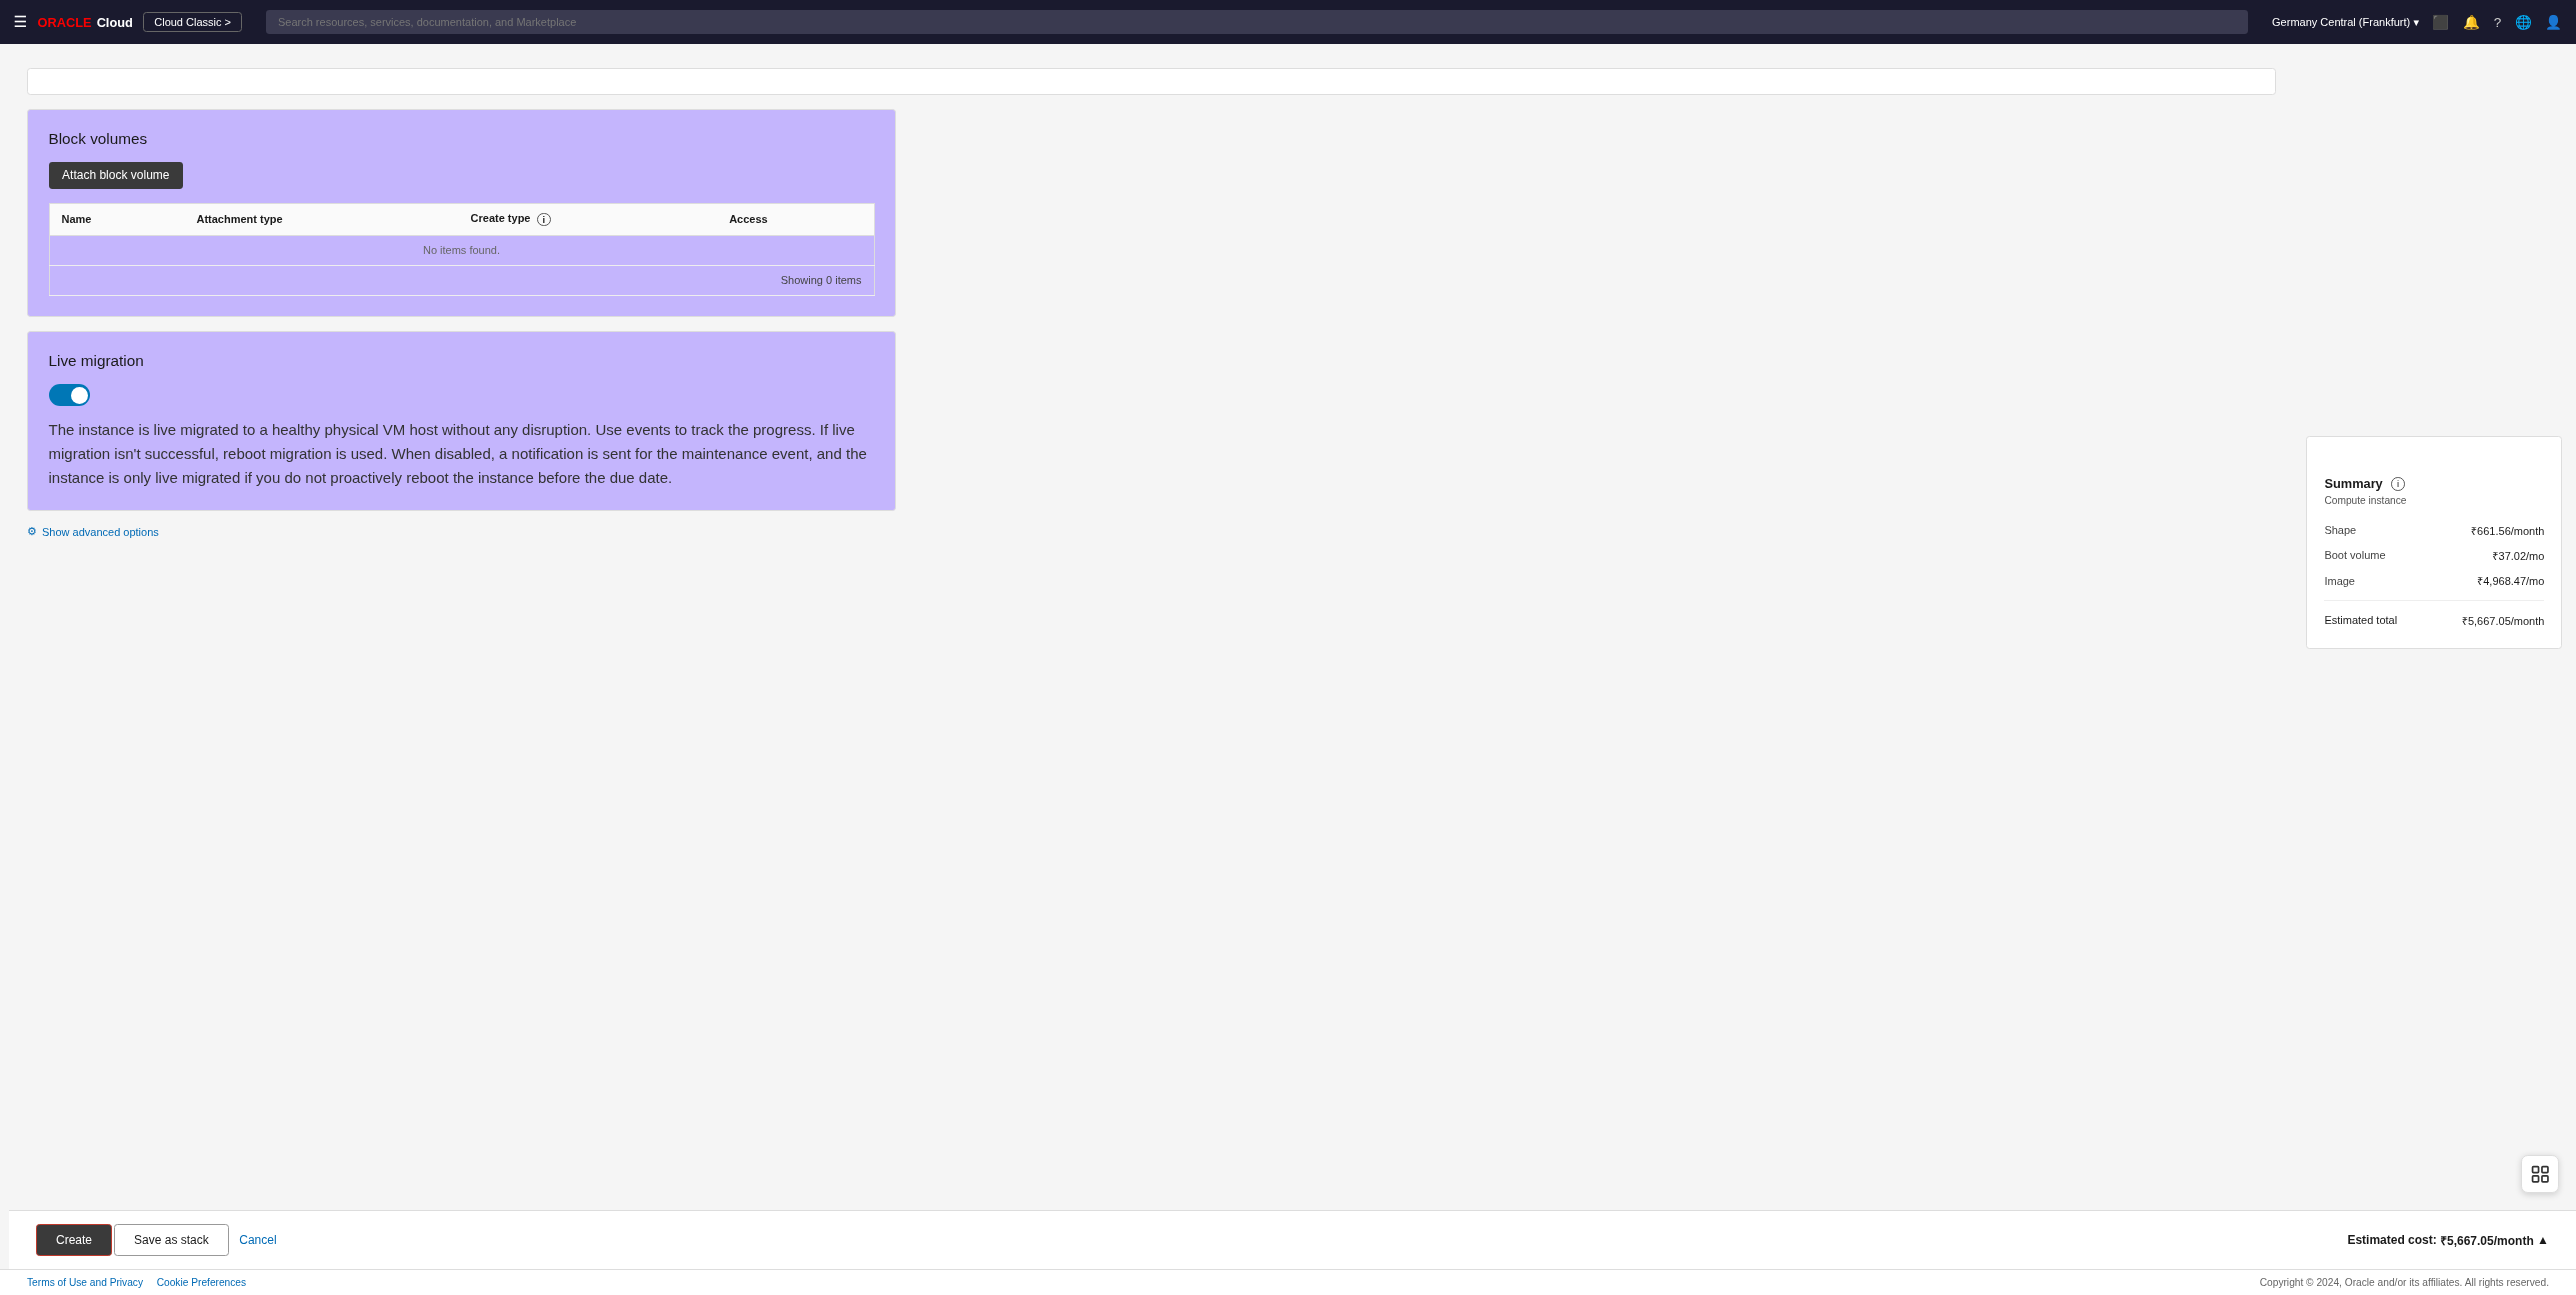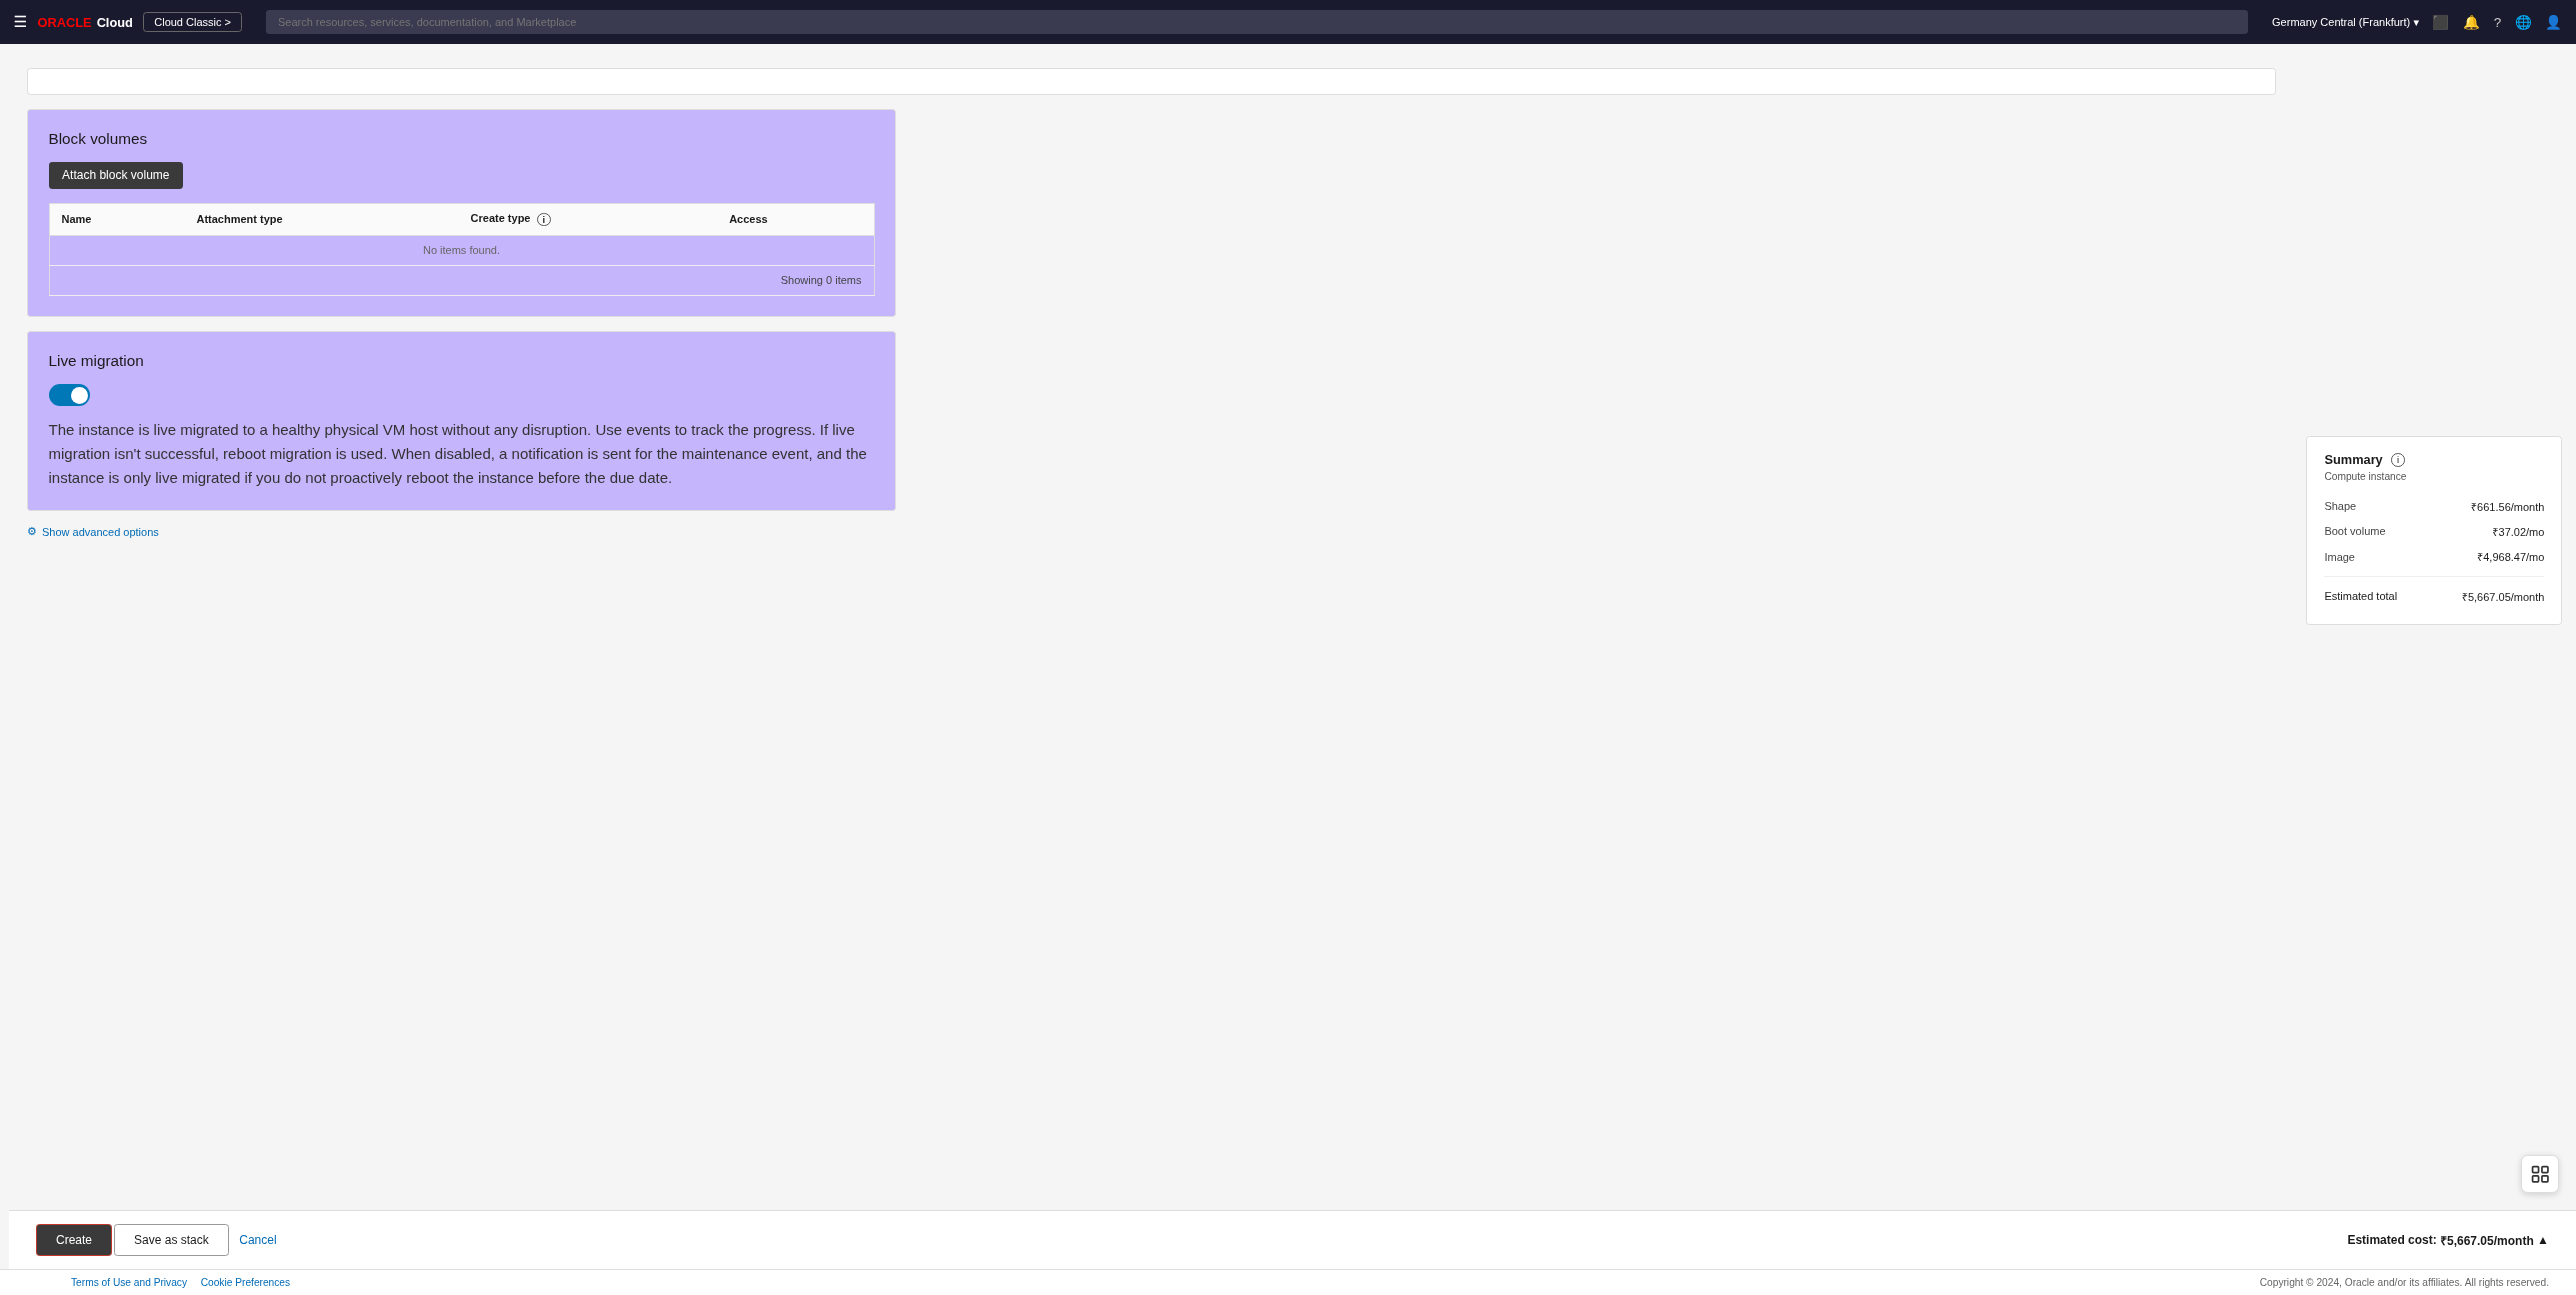--- a/index.html
+++ b/index.html
@@ -292,36 +292,37 @@
       background: white;
       border-top: 0.9px solid #ddd;
       padding: 6.8px 27px;
       display: flex;
       justify-content: space-between;
       align-items: center;
       font-size: 10.2px;
       color: #666;
       flex-shrink: 0;
     }
-    .page-footer-left { display: flex; gap: 13.6px; margin-left: 44px; }
+    .page-footer-left { display: flex; gap: 13.6px; }
     .page-footer a { color: #006ab5; text-decoration: none; }
 
     
     .summary-card {
       background: white;
       border: 0.9px solid #ddd;
       border-radius: 3.4px;
       padding: 15.3px 17px;
       width: 256px;
     }
     .summary-header {
       display: flex;
       align-items: center;
       gap: 5.1px;
       margin-bottom: 3.4px;
+      margin-top: 24px;
     }
     .summary-title {
       font-size: 12.8px;
       font-weight: 600;
     }
     .summary-subtitle {
       font-size: 10.2px;
       color: #555;
       margin-bottom: 12px;
     }

